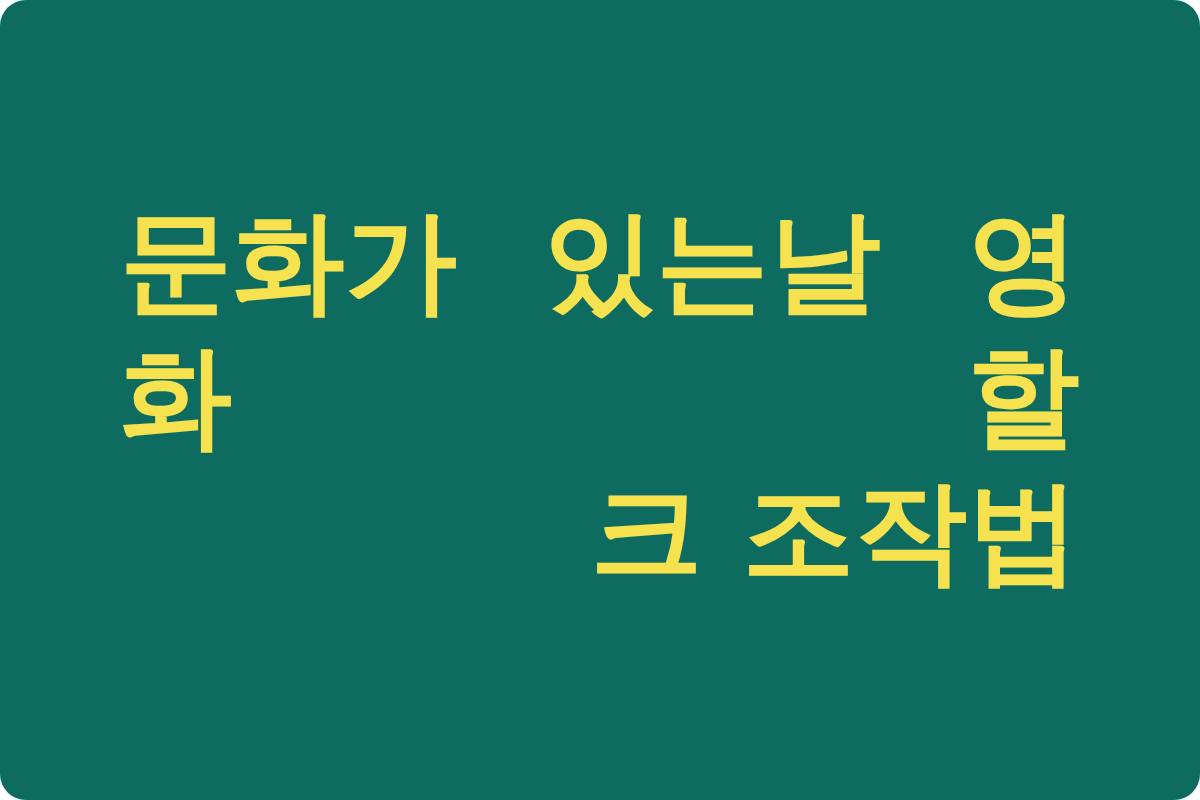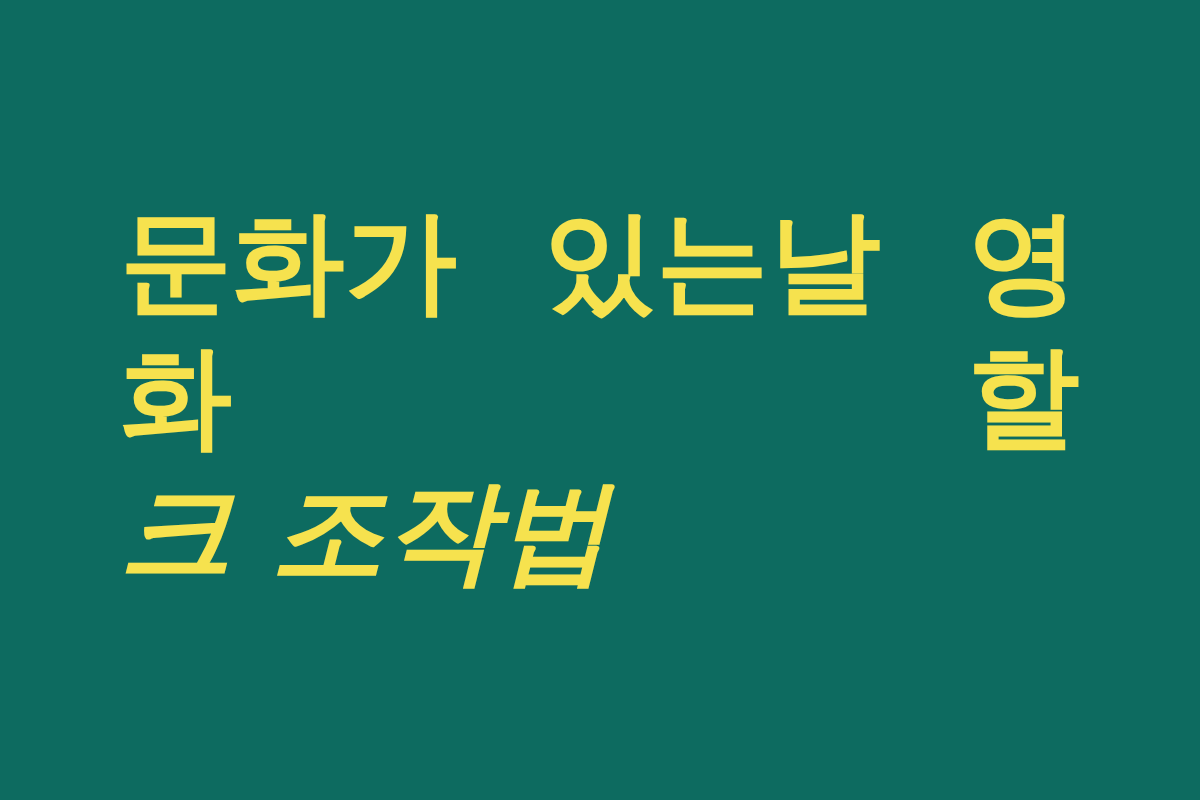--- a/index.html
+++ b/index.html
@@ -17,20 +17,21 @@
 
   #banner {
     position: relative;
     width: 1200px;
     height: 800px;
     box-sizing: border-box;
     display: flex;
     align-items: center;
     justify-content: center;
     background: #0d6b60;
+    border-radius: 26px;
   }
 
   #headline-block {
     width: 960px;
     margin-top: -8px;
     text-align: center;
   }
 
   .headline-line {
     display: block;
@@ -43,22 +44,21 @@
   }
 
   
   .headline-line.full {
     text-align: justify;
     text-align-last: justify;
     white-space: normal;
   }
 
   .headline-line.short {
-    text-align: left;
-    font-style: italic;
+    text-align: right;
   }
 </style>
 </head>
 <body>
 
 <div id="banner">
   <div id="headline-block">
     <span class="headline-line full">문화가 있는날 영화 할</span>
     <span class="headline-line short">크 조작법</span>
   </div>

